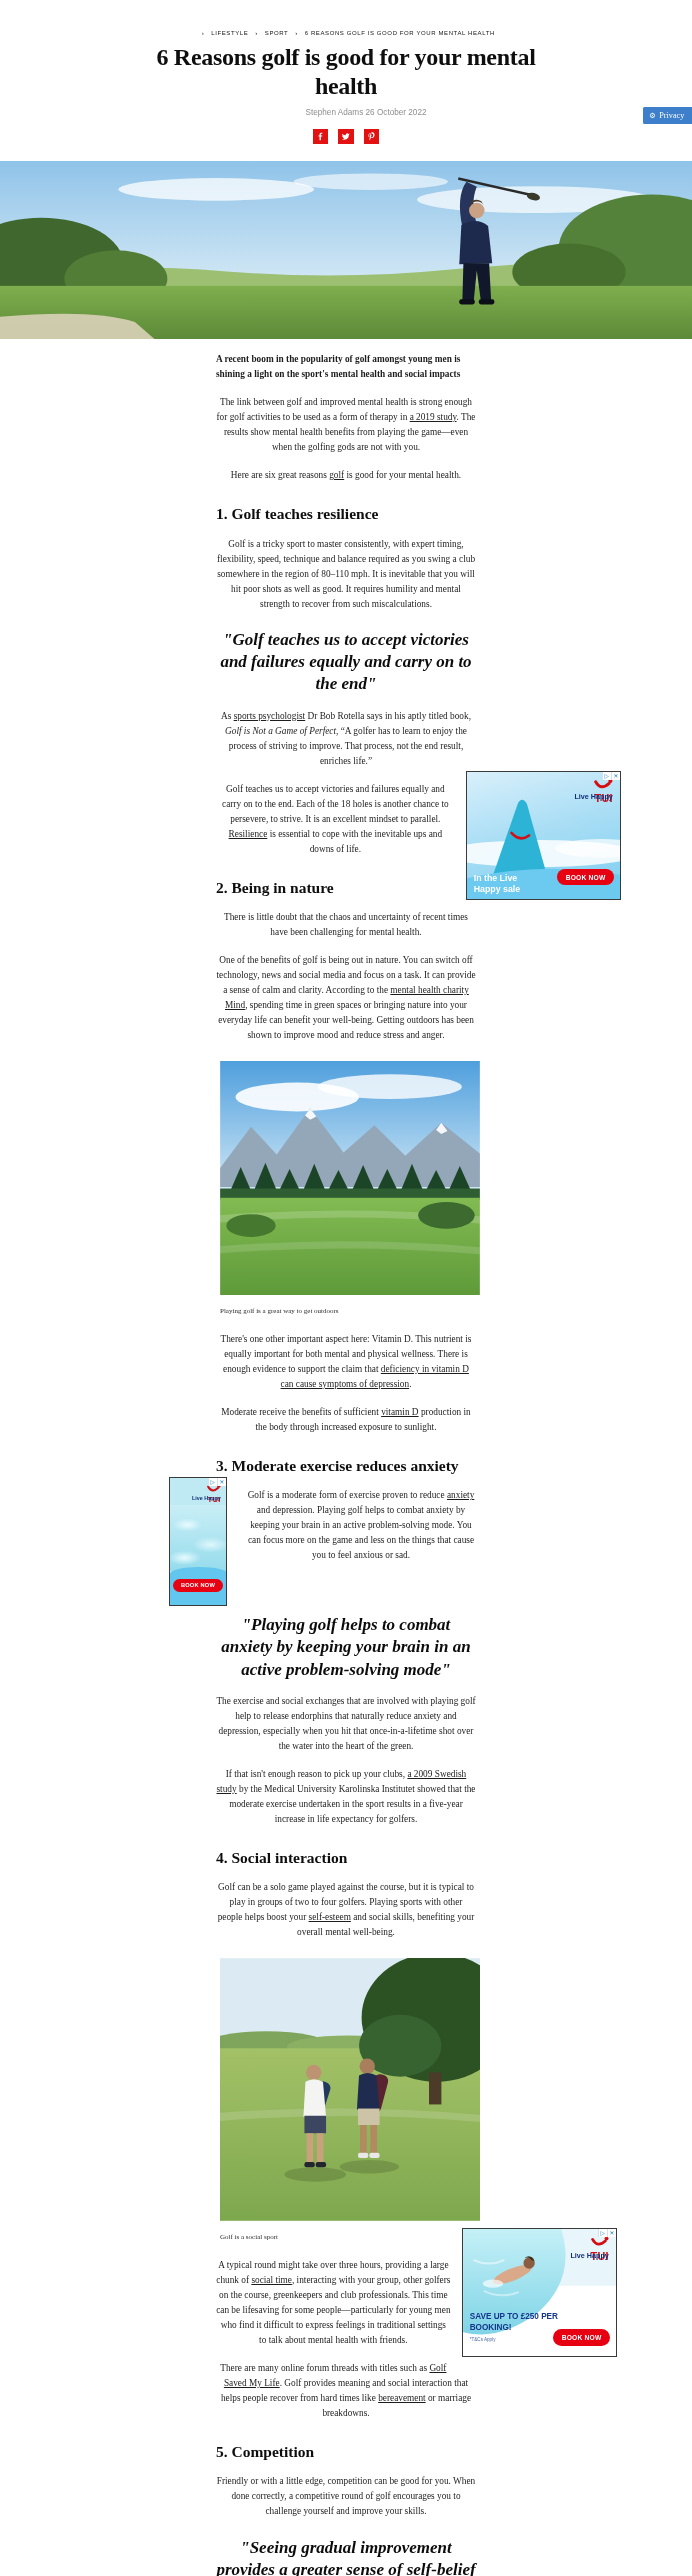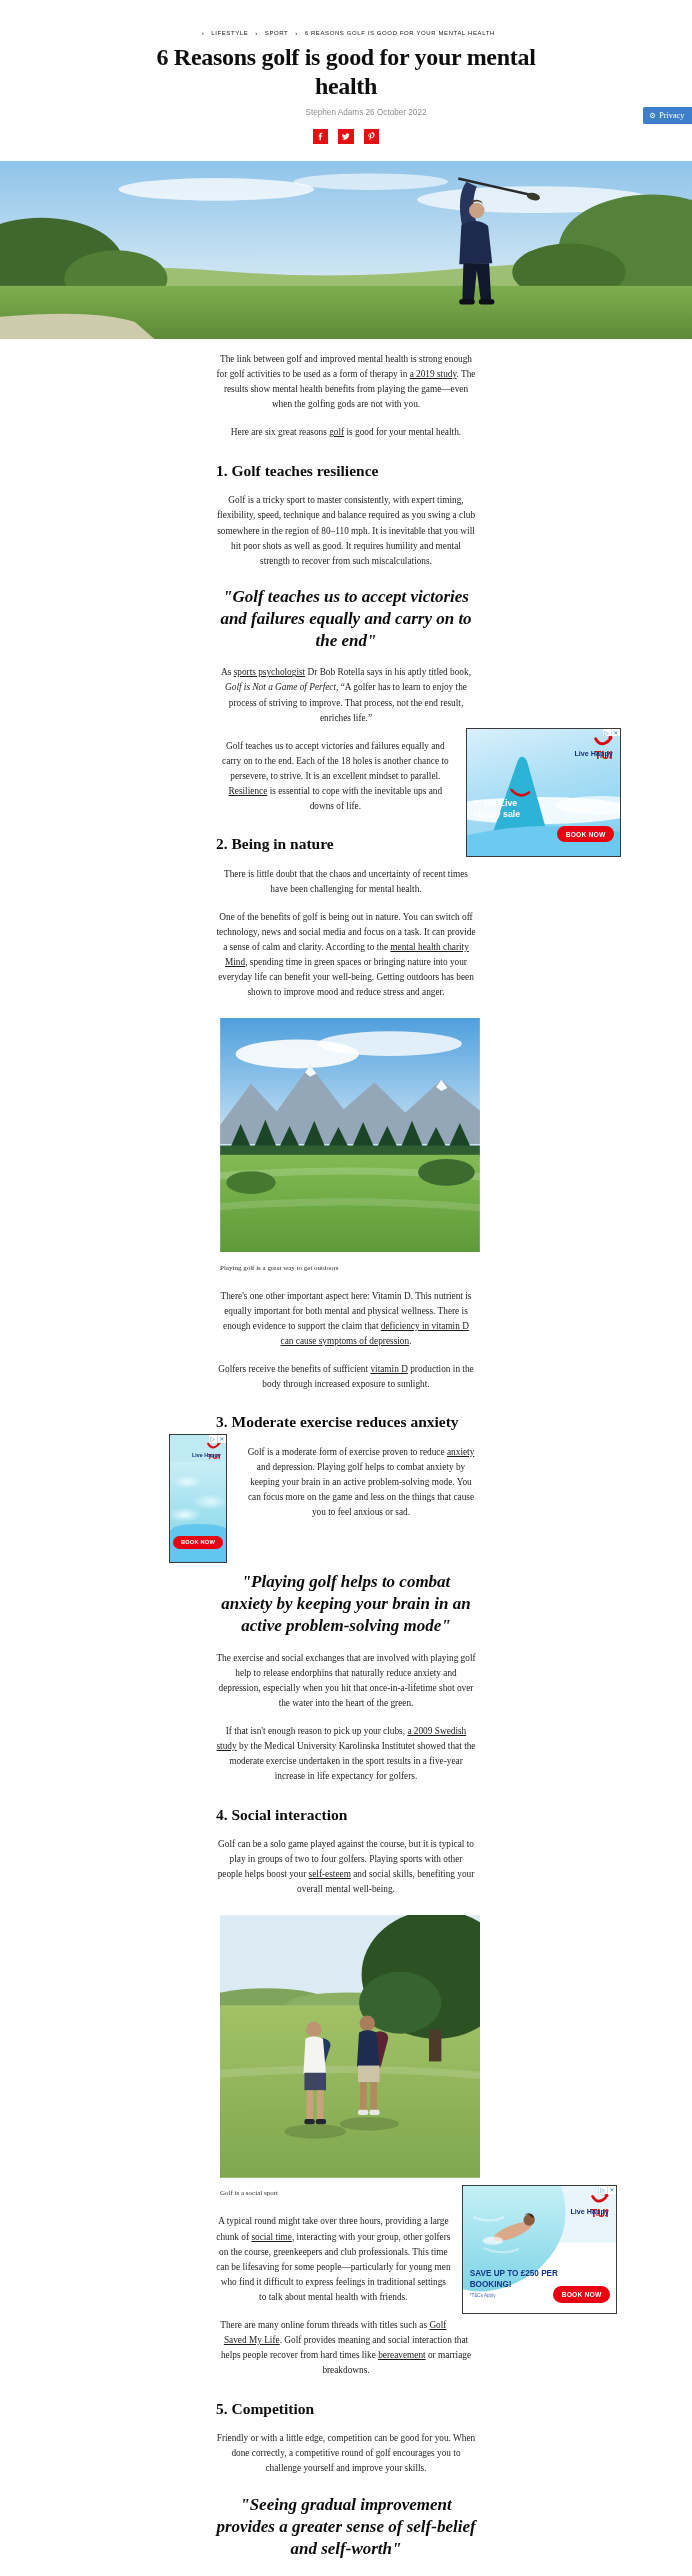--- a/index.html
+++ b/index.html
@@ -46,21 +46,21 @@
   .tui-logo{position:absolute;display:flex;align-items:flex-end;gap:2.1px;z-index:4;flex-direction:column;}
   .tui-word{font:700 10.8px/1 "Liberation Sans",sans-serif;color:#d40e14;letter-spacing:0.3px;}
   .tui-tag{position:absolute;z-index:4;font:700 7.2px "Liberation Sans",sans-serif;color:#12307a;}
   .cta{position:absolute;border:none;cursor:pointer;background:#e60012;color:#fff;
        border-radius:515px;font:700 6.7px "Liberation Sans",sans-serif;letter-spacing:0.2px;
        padding:4.6px 8.8px;z-index:4;}
   
   .ad-sale{background:linear-gradient(165deg,#d9f0fb 0%,#aadef5 45%,#7ccdf0 100%);}
   .ad-sale .tui-logo{top:6.2px;right:7.2px;}
   .ad-sale .tui-tag{top:20.6px;right:7.2px;}
-  .ad-sale .ad-headline{position:absolute;left:6.7px;bottom:36px;width:64px;z-index:4;
+  .ad-sale .ad-headline{position:absolute;left:6.7px;bottom:4px;width:64px;z-index:4;
        font:700 8.8px/1.25 "Liberation Sans",sans-serif;color:#fff;}
   .ad-sale .cta{right:5.7px;bottom:13.4px;}
   
   .ad-pool{background:#bfe9f3;}
   .ad-pool .tui-logo{top:6.2px;right:5.2px;}
   .ad-pool .tui-word{font-size:7.7px;}
   .ad-pool .tui-tag{top:17px;right:5.2px;font-size:5.4px;}
   .pool-water{position:absolute;left:0;top:27px;width:58px;height:66px;
       background:radial-gradient(20.6px 9.3px at 30% 30%,#e8fbff 0%,rgba(232,251,255,0) 70%),
                  radial-gradient(26px 11.3px at 70% 60%,#dff7fd 0%,rgba(223,247,253,0) 70%),
@@ -158,20 +158,21 @@
         <path d="M16 24 Q46 8 68 26 L76 98 L12 100 Z" fill="#1d2a4d"></path>
         <path d="M20 98 L18 172 L40 172 L46 112 L54 172 L74 172 L70 98 Z" fill="#11182b"></path>
         <rect x="12" y="168" width="30" height="10" rx="4" fill="#0c0f18"></rect>
         <rect x="50" y="168" width="30" height="10" rx="4" fill="#0c0f18"></rect>
       </g>
     </svg>
   </div>
 
   <div class="col">
 
+    <p class="standfirst">A recent boom in the popularity of golf amongst young men is shining a light on the sport's mental health and social impacts</p>
 
     <p class="body"><span>The link between golf and improved mental health is strong enough for golf activities to be used as a form of therapy in </span><a class="ilink">a 2019 study</a><span>. The results show mental health benefits from playing the game—even when the golfing gods are not with you.</span></p>
     <p class="body"><span>Here are six great reasons </span><a class="ilink">golf</a><span> is good for your mental health.</span></p>
 
     <h2 class="sec">1. Golf teaches resilience</h2>
     <p class="body"><span>Golf is a tricky sport to master consistently, with expert timing, flexibility, speed, technique and balance required as you swing a club somewhere in the region of 80–110 mph. It is inevitable that you will hit poor shots as well as good. It requires humility and mental strength to recover from such miscalculations.</span></p>
     <div class="pullquote">"Golf teaches us to accept victories and failures equally and carry on to the end"</div>
     <p class="body"><span>As </span><a class="ilink">sports psychologist</a><span> Dr Bob Rotella says in his aptly titled book, </span><span class="em">Golf is Not a Game of Perfect</span><span>, “A golfer has to learn to enjoy the process of striving to improve. That process, not the end result, enriches life.”</span></p>
 
     <div class="ad ad-right ad-sale">
@@ -240,21 +241,21 @@
           <path d="M0 300 Q250 280 505 302 L505 316 Q250 294 0 314 Z" fill="#ffffff" opacity=".18"></path>
           <path d="M0 360 Q250 340 505 362 L505 376 Q250 354 0 374 Z" fill="#ffffff" opacity=".14"></path>
           <ellipse cx="440" cy="300" rx="55" ry="26" fill="#3c6a2f"></ellipse>
           <ellipse cx="60" cy="320" rx="48" ry="22" fill="#46782f"></ellipse>
         </svg>
       </div>
       <figcaption class="figcap">Playing golf is a great way to get outdoors</figcaption>
     </figure>
 
     <p class="body"><span>There's one other important aspect here: Vitamin D. This nutrient is equally important for both mental and physical wellness. There is enough evidence to support the claim that </span><a class="ilink">deficiency in vitamin D can cause symptoms of depression</a><span>.</span></p>
-    <p class="body"><span>Golfers receive the benefits of sufficient </span><a class="ilink">vitamin D</a><span> production in the body through increased exposure to sunlight.</span></p>
+    <p class="body"><span>Moderate receive the benefits of sufficient </span><a class="ilink">vitamin D</a><span> production in the body through increased exposure to sunlight.</span></p>
 
     <h2 class="sec">3. Moderate exercise reduces anxiety</h2>
 
     <div class="ad ad-left ad-pool">
       <div class="ad-icons">
         <span>▷</span>
         <span>✕</span>
       </div>
       <div class="tui-logo">
         <svg width="13.4" height="9.8" viewBox="0 0 44 30">

